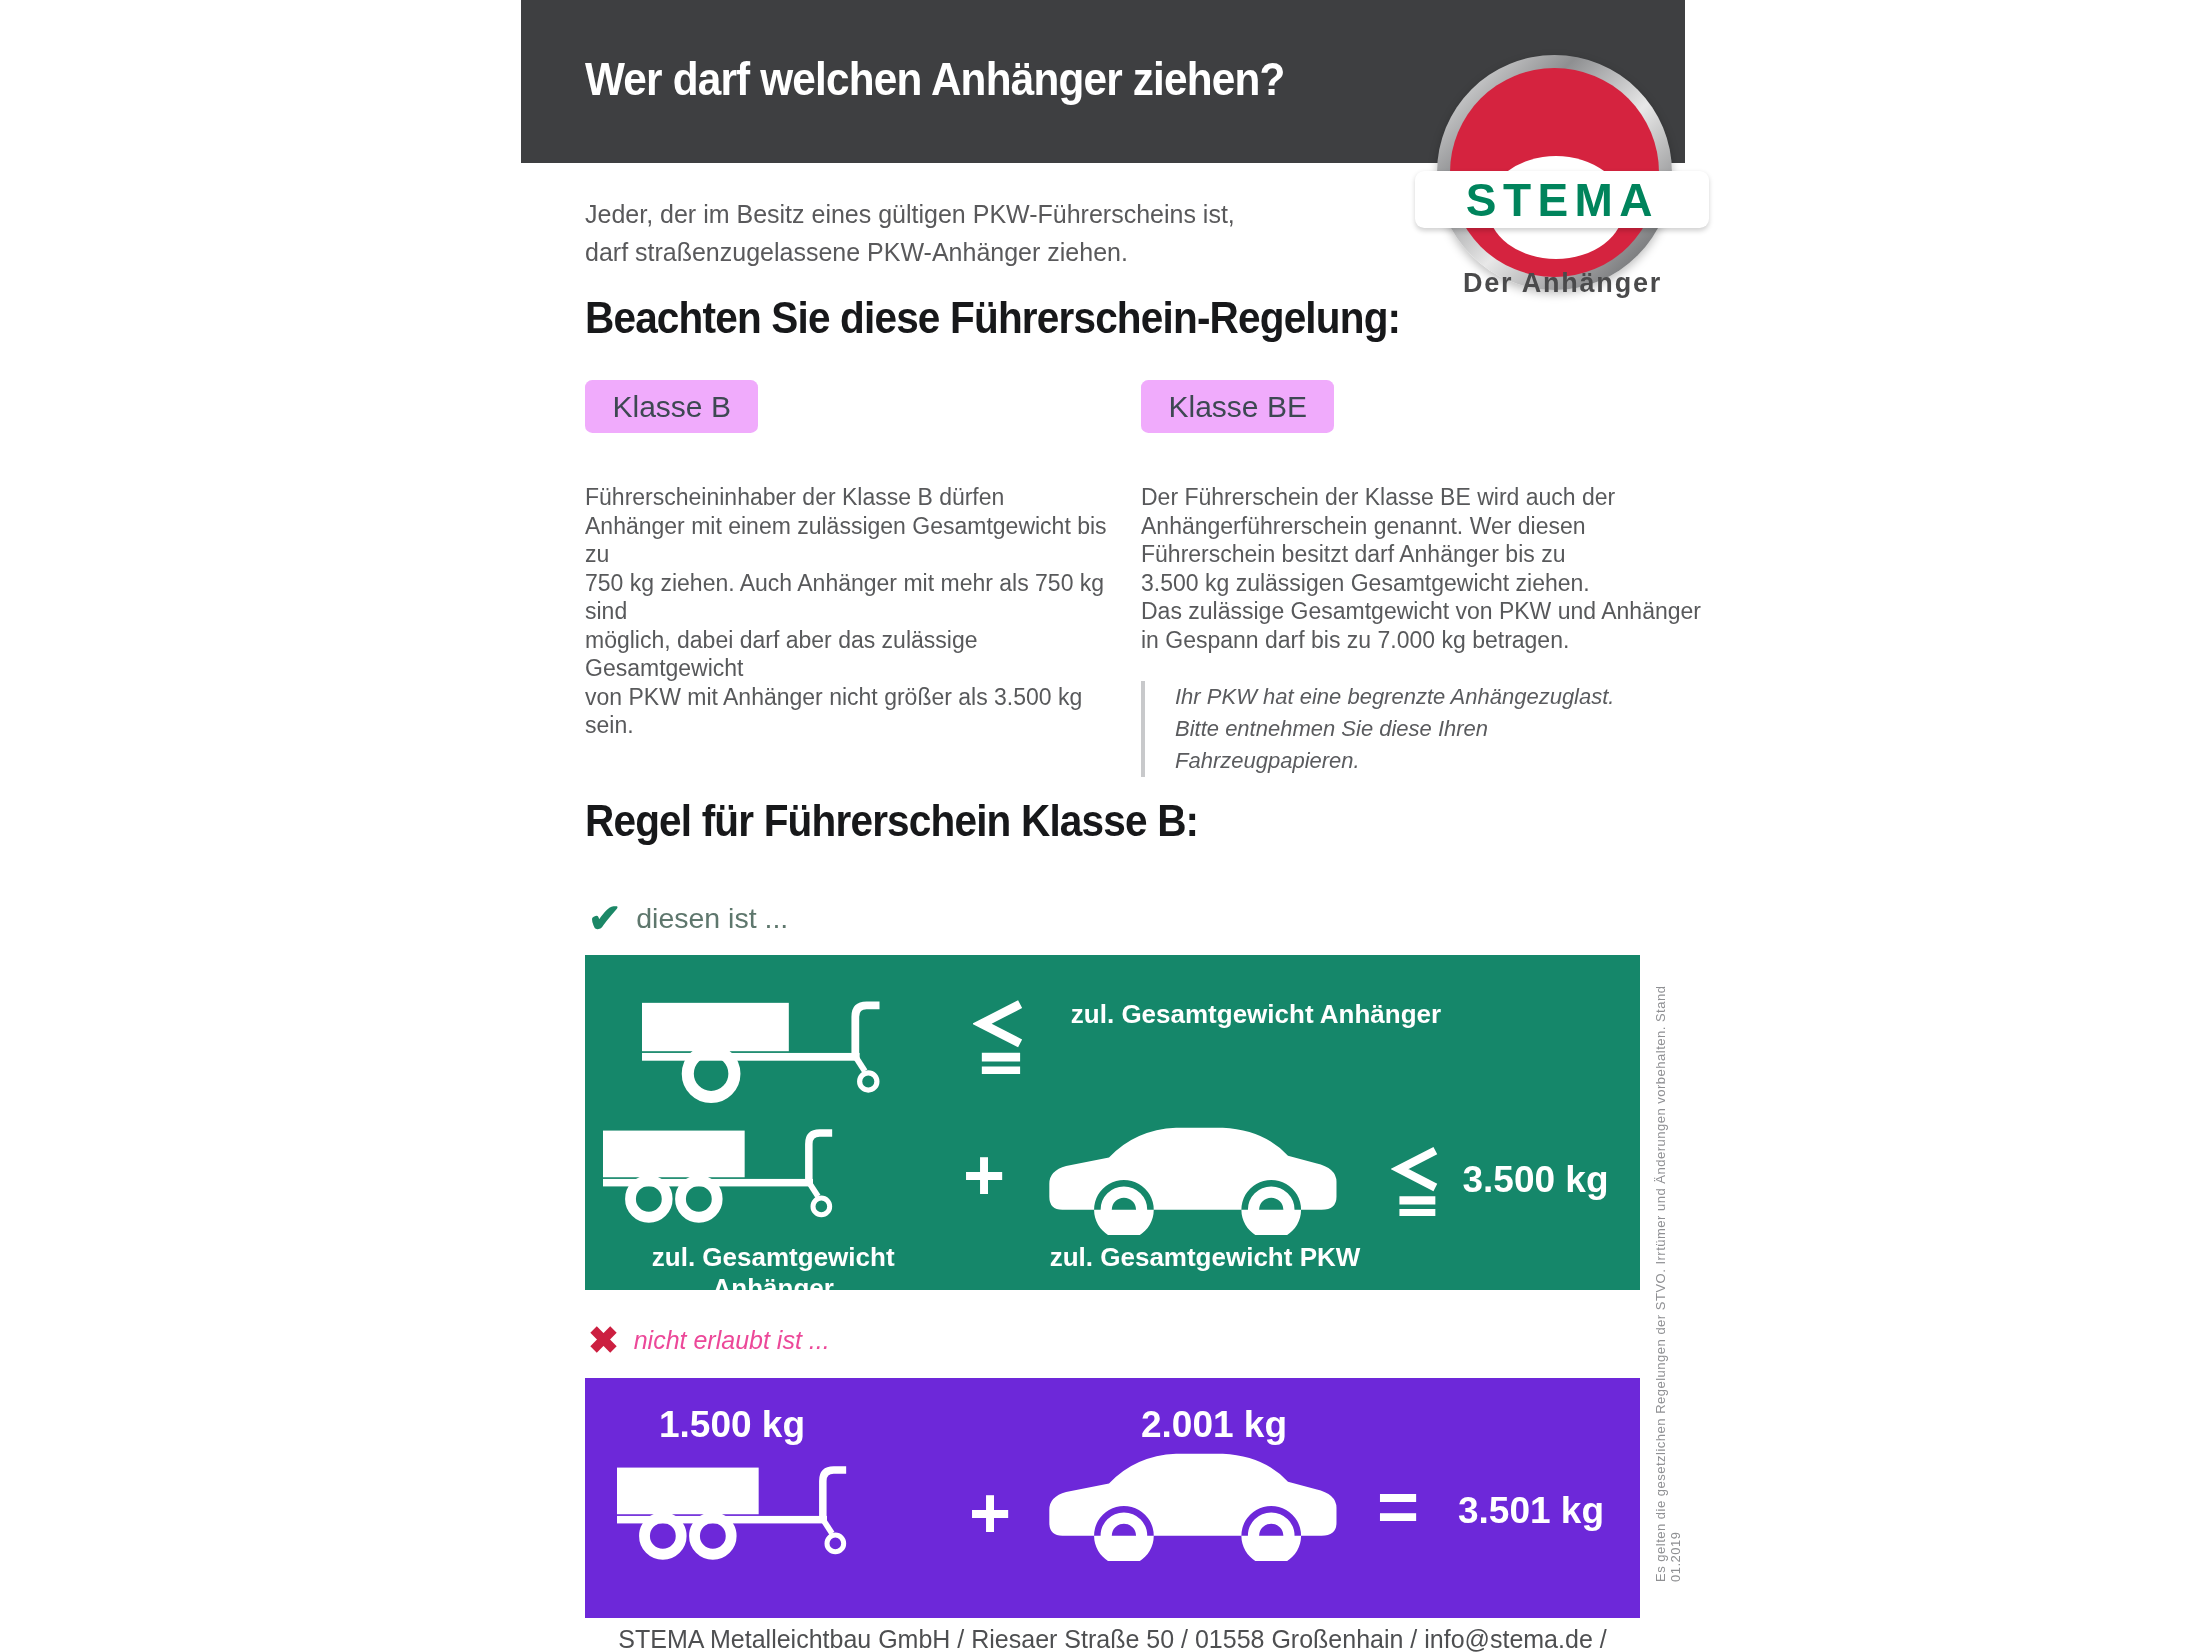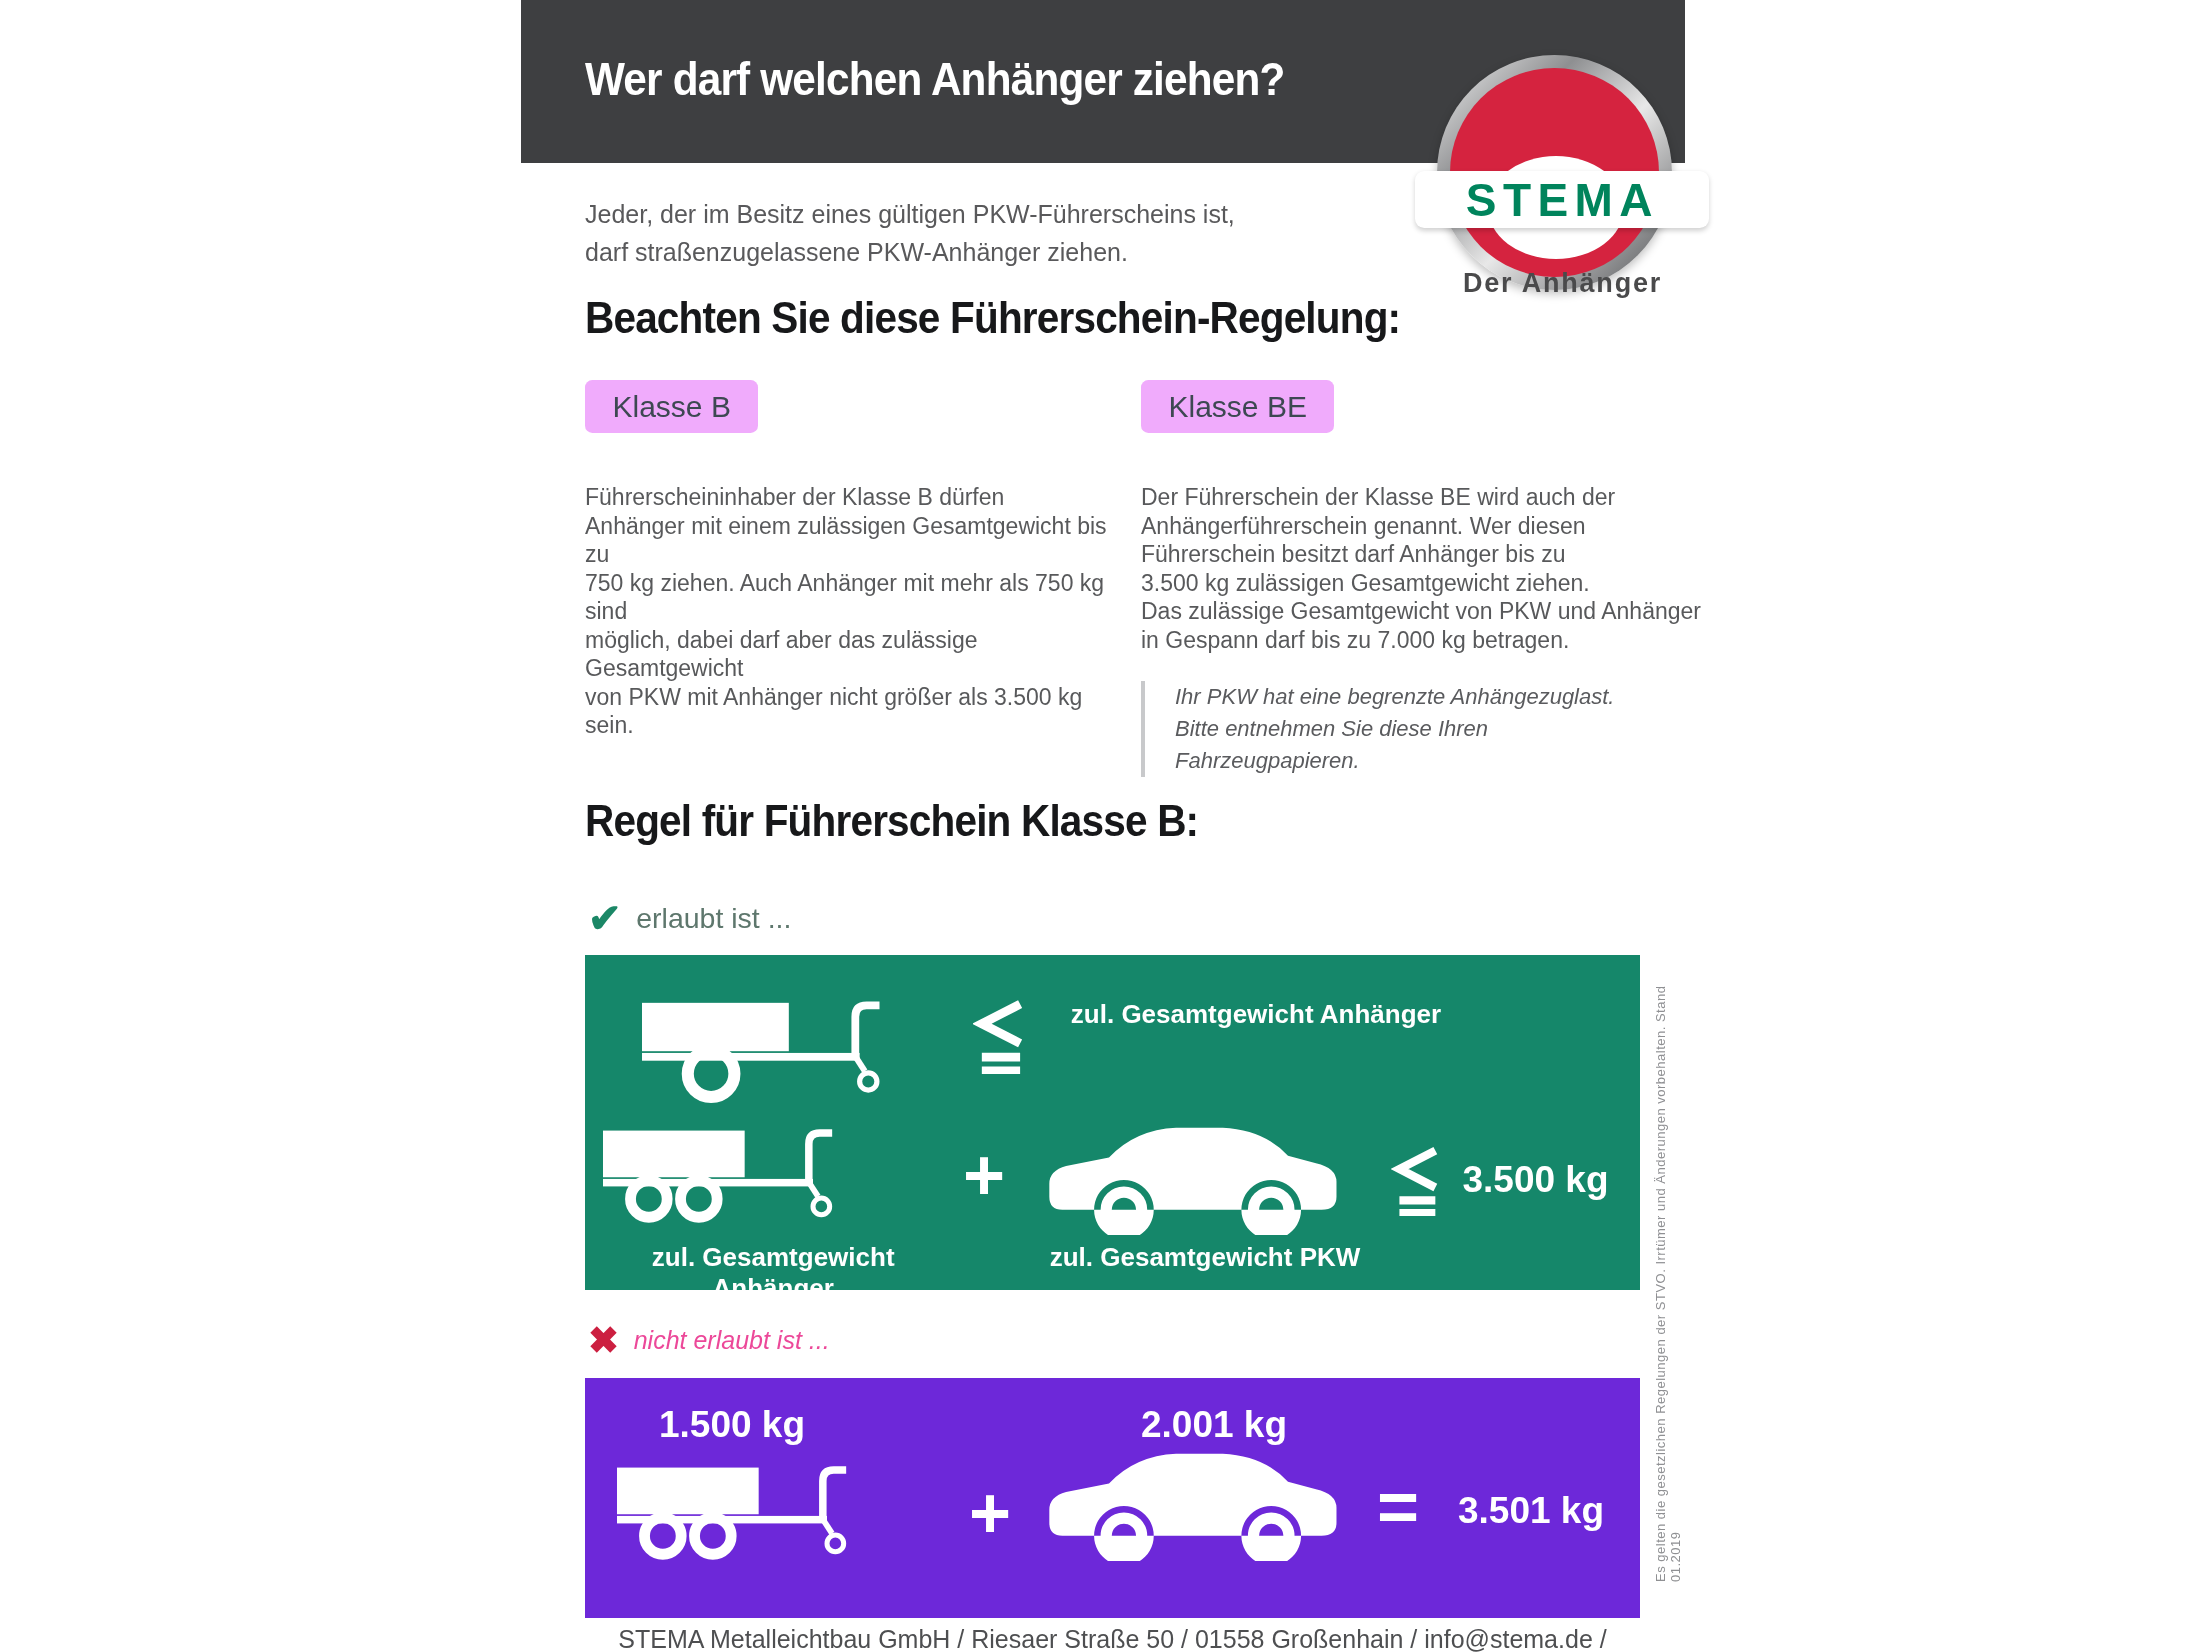--- a/index.html
+++ b/index.html
@@ -119,21 +119,21 @@
 
   <div class="note preline">Ihr PKW hat eine begrenzte Anhängezuglast.
 Bitte entnehmen Sie diese Ihren Fahrzeugpapieren.</div>
 
   <div class="h-rules">
     <span class="condensed">Regel für Führerschein Klasse B:</span>
   </div>
 
   <div class="rule-label allowed-label">
     <span class="mark">✔</span>
-    <span class="txt">erlaubt ist ...</span>
+    <span class="txt">diesen ist ...</span>
   </div>
 
   <div class="green-box">
 
     <svg class="abs" style="left:57px; top:39px;" width="285" height="117" viewBox="0 0 330 135">
       <rect x="0" y="10" width="170" height="56" fill="#ffffff"></rect>
       <rect x="0" y="68" width="252" height="9" fill="#ffffff"></rect>
       <circle cx="80" cy="92" r="27" fill="none" stroke="#ffffff" stroke-width="14"></circle>
       <path d="M247 70 V26 q0 -13 13 -13 h15" fill="none" stroke="#ffffff" stroke-width="9"></path>
       <path d="M247 72 l11 17" fill="none" stroke="#ffffff" stroke-width="7"></path>

